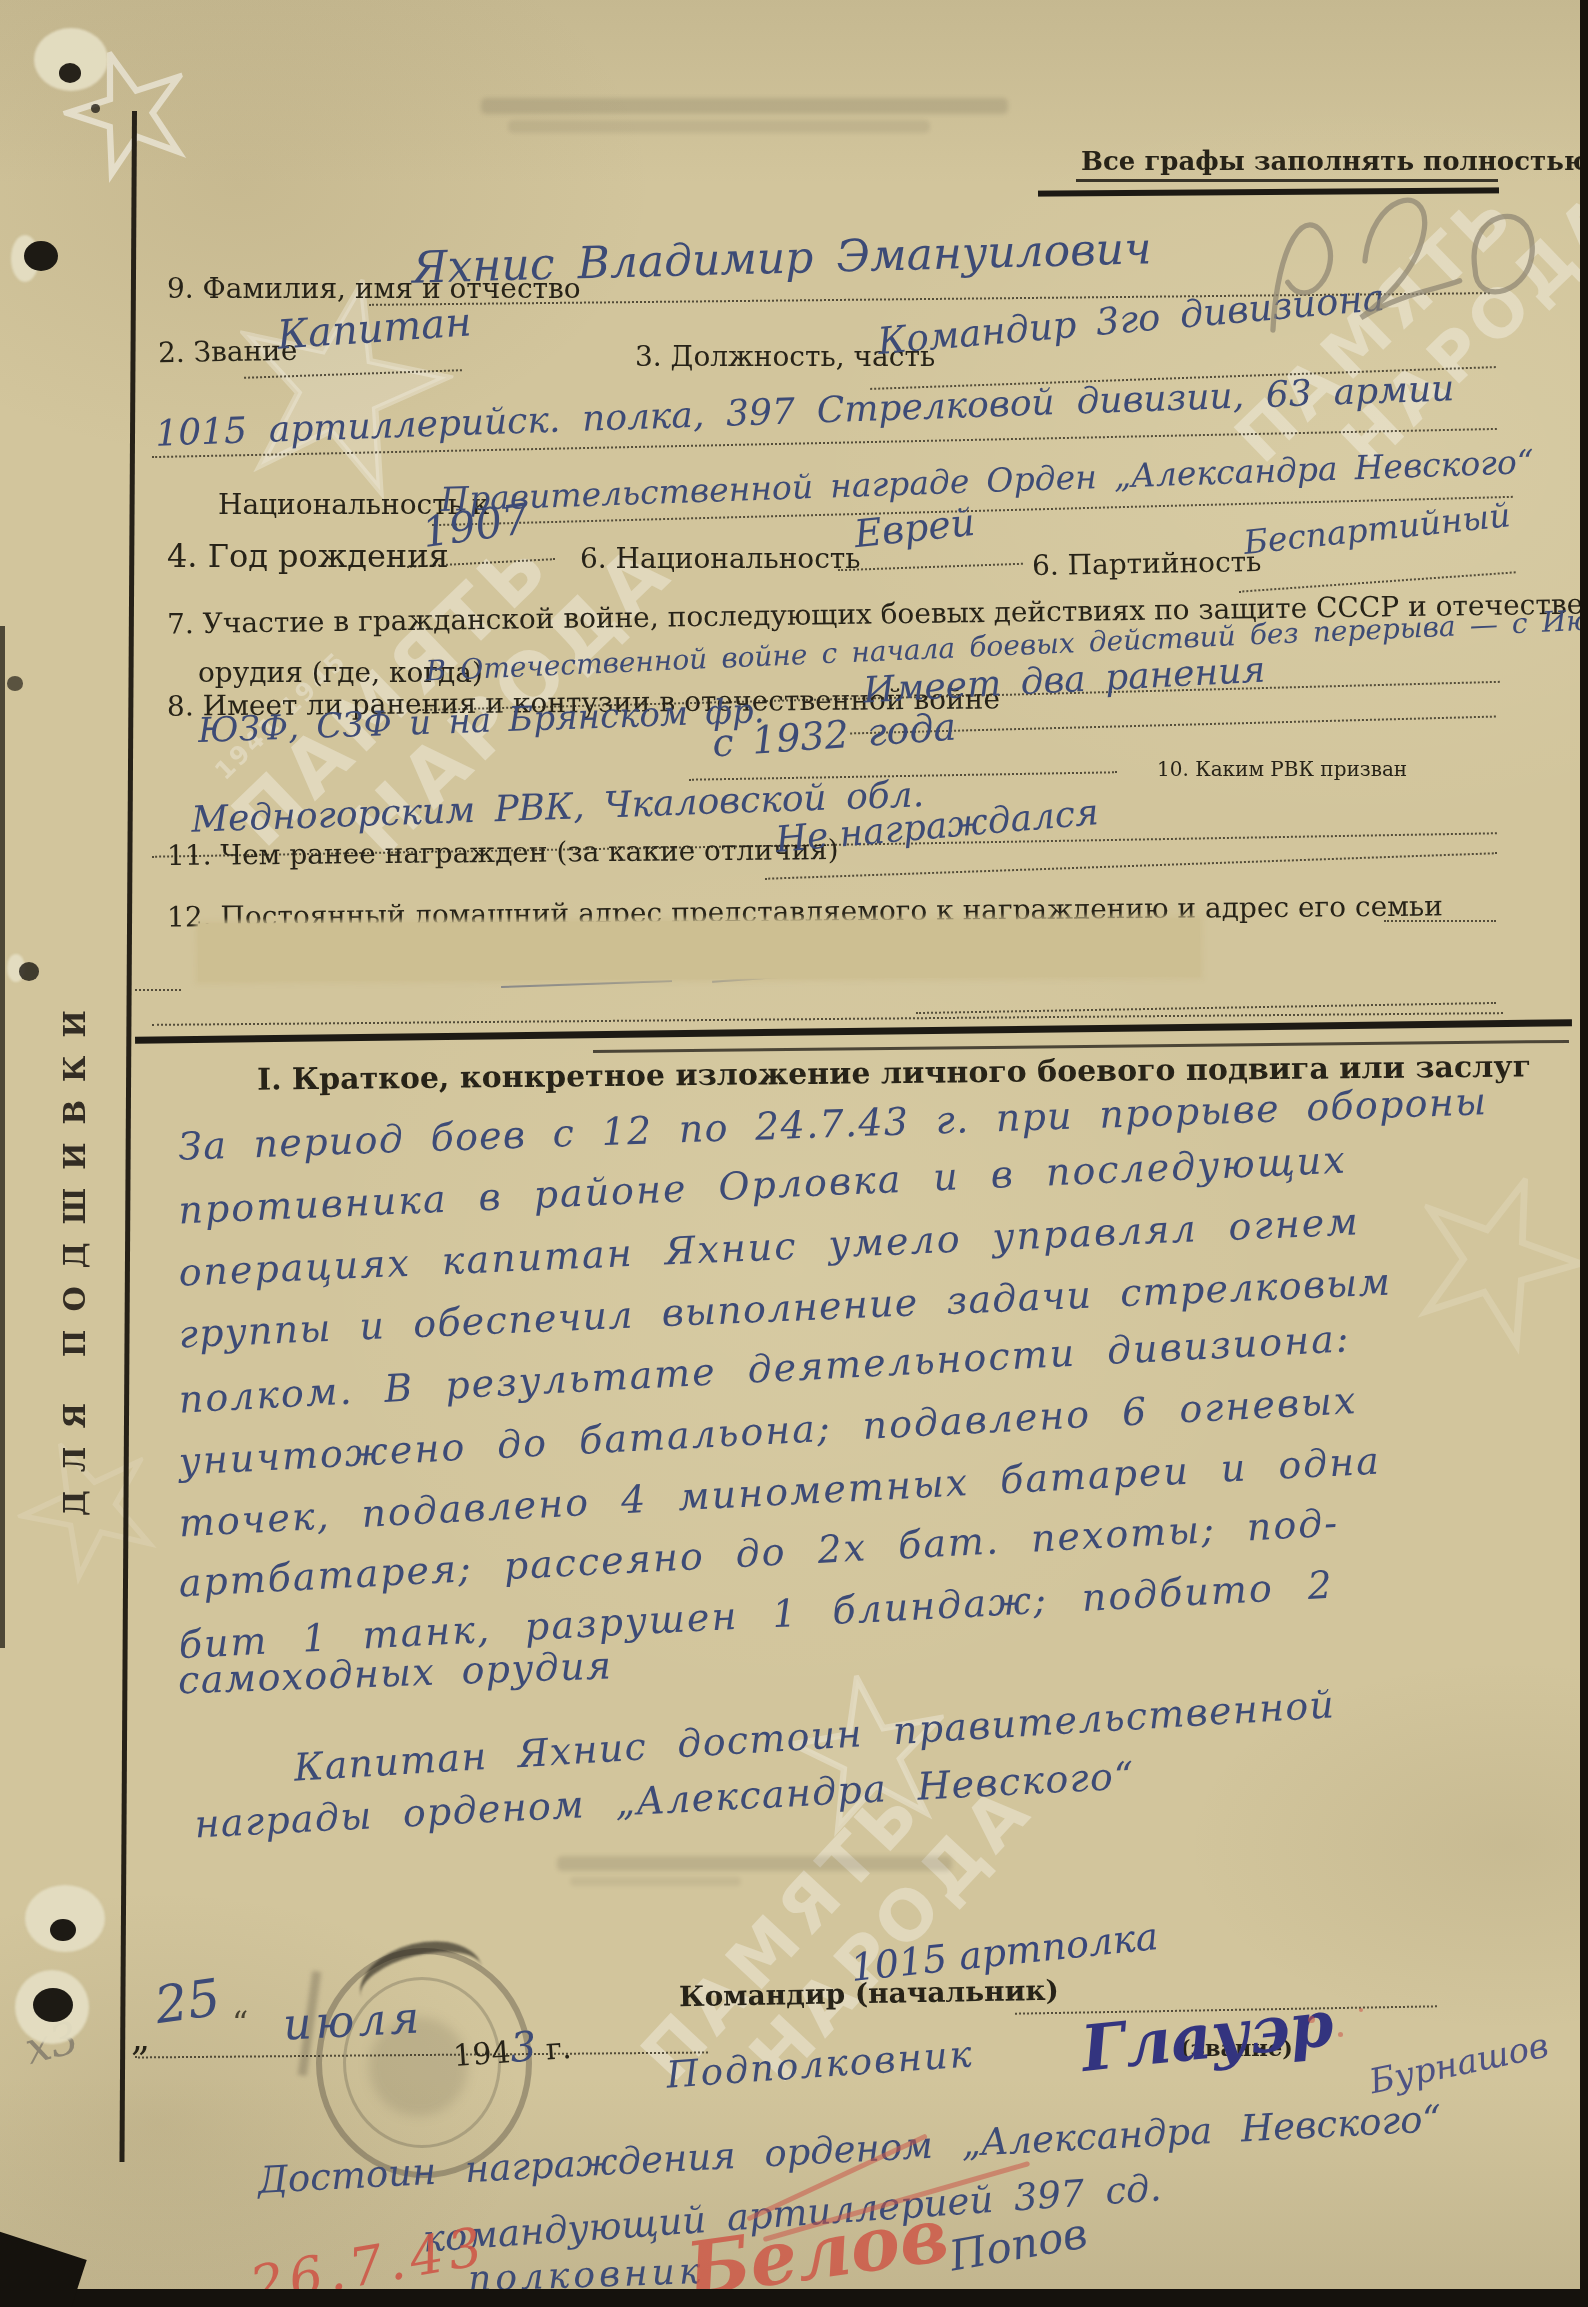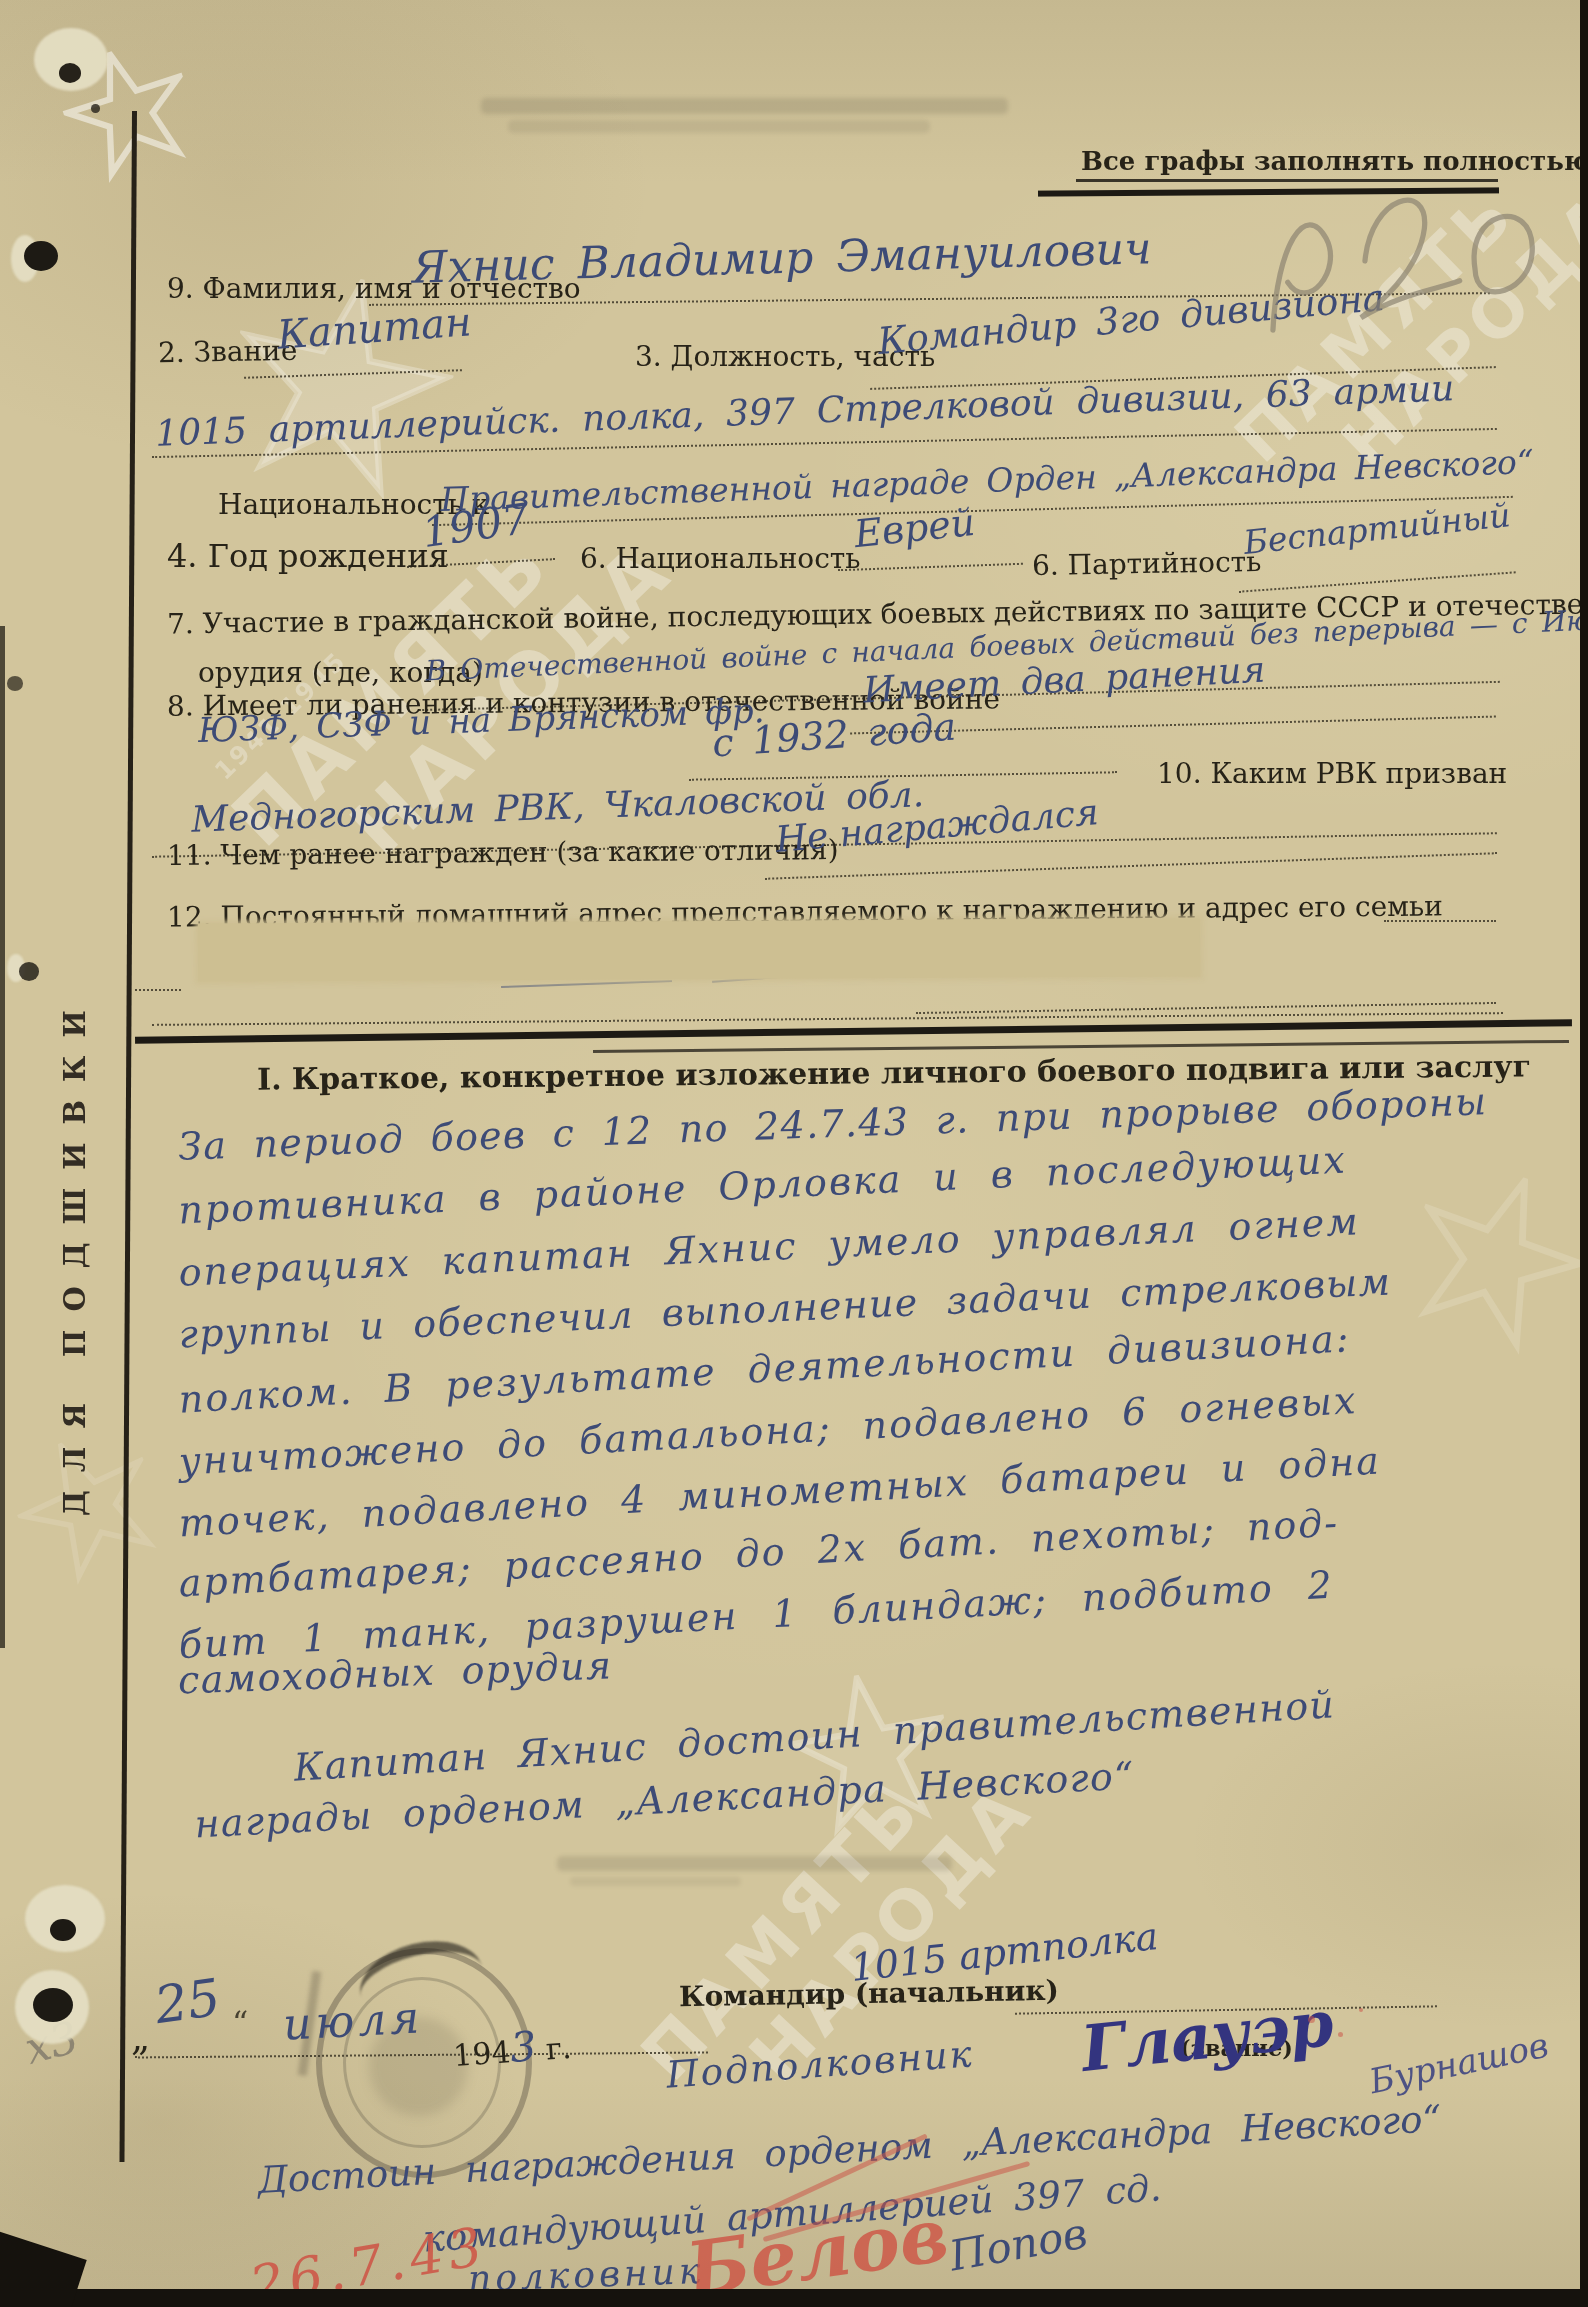--- a/index.html
+++ b/index.html
@@ -132,21 +132,21 @@
   <div class="hw" style="left:425px;top:625px;font-size:28px;word-spacing:5.3px;transform:rotate(-2.5deg);">В Отечественной войне с начала боевых действий без перерыва — с Июня 1941, на:</div>
   <div class="dl" style="left:419px;top:695px;width:1081px;transform:rotate(-1.5deg);"></div>
   <div class="hw" style="left:198px;top:700px;font-size:34px;word-spacing:6.6px;transform:rotate(-2deg);">ЮЗФ, СЗФ и на Брянском фр.</div>
 
   <div class="pr" style="left:167px;top:686px;font-size:28px;transform:rotate(-.5deg);">8. Имеет ли ранения и контузии в отечественной войне</div>
   <div class="hw" style="left:863px;top:659px;font-size:36px;word-spacing:8px;transform:rotate(-3deg);">Имеет два ранения</div>
   <div class="dl" style="left:850px;top:724px;width:646px;transform:rotate(-1.5deg);"></div>
 
   <div class="hw" style="left:712px;top:713px;font-size:38px;word-spacing:6.6px;transform:rotate(-4deg);">с 1932 года</div>
   <div class="dl" style="left:689px;top:775px;width:428px;transform:rotate(-1deg);"></div>
-  <div class="pr" style="left:1157px;top:757px;font-size:28px;">10. Каким РВК призван</div>
+  <div class="pr" style="left:1157px;top:757px;font-size:20px;">10. Каким РВК призван</div>
   <div class="hw" style="left:191px;top:786px;font-size:36px;word-spacing:8px;transform:rotate(-2deg);">Медногорским РВК, Чкаловской обл.</div>
   <div class="dl" style="left:152px;top:844px;width:1345px;transform:rotate(-1deg);"></div>
 
   <div class="pr" style="left:167px;top:836px;font-size:28px;transform:rotate(-.5deg);">11. Чем ранее награжден (за какие отличия)</div>
   <div class="hw" style="left:775px;top:805px;font-size:36px;transform:rotate(-5deg);">Не награждался</div>
   <div class="dl" style="left:765px;top:865px;width:732px;transform:rotate(-2deg);"></div>
 
   <div class="pr" style="left:167px;top:895px;font-size:28px;transform:rotate(-.5deg);">12. Постоянный домашний адрес представляемого к награждению и адрес его семьи</div>
   <div class="dl" style="left:1384px;top:920px;width:112px;"></div>
   <div style="position:absolute;left:198px;top:921px;width:1002px;height:58px;background:#cdbf92;z-index:6;transform:rotate(-.3deg);box-shadow:0 0 5.3px 2.6px rgba(205,191,146,.9);"></div>

